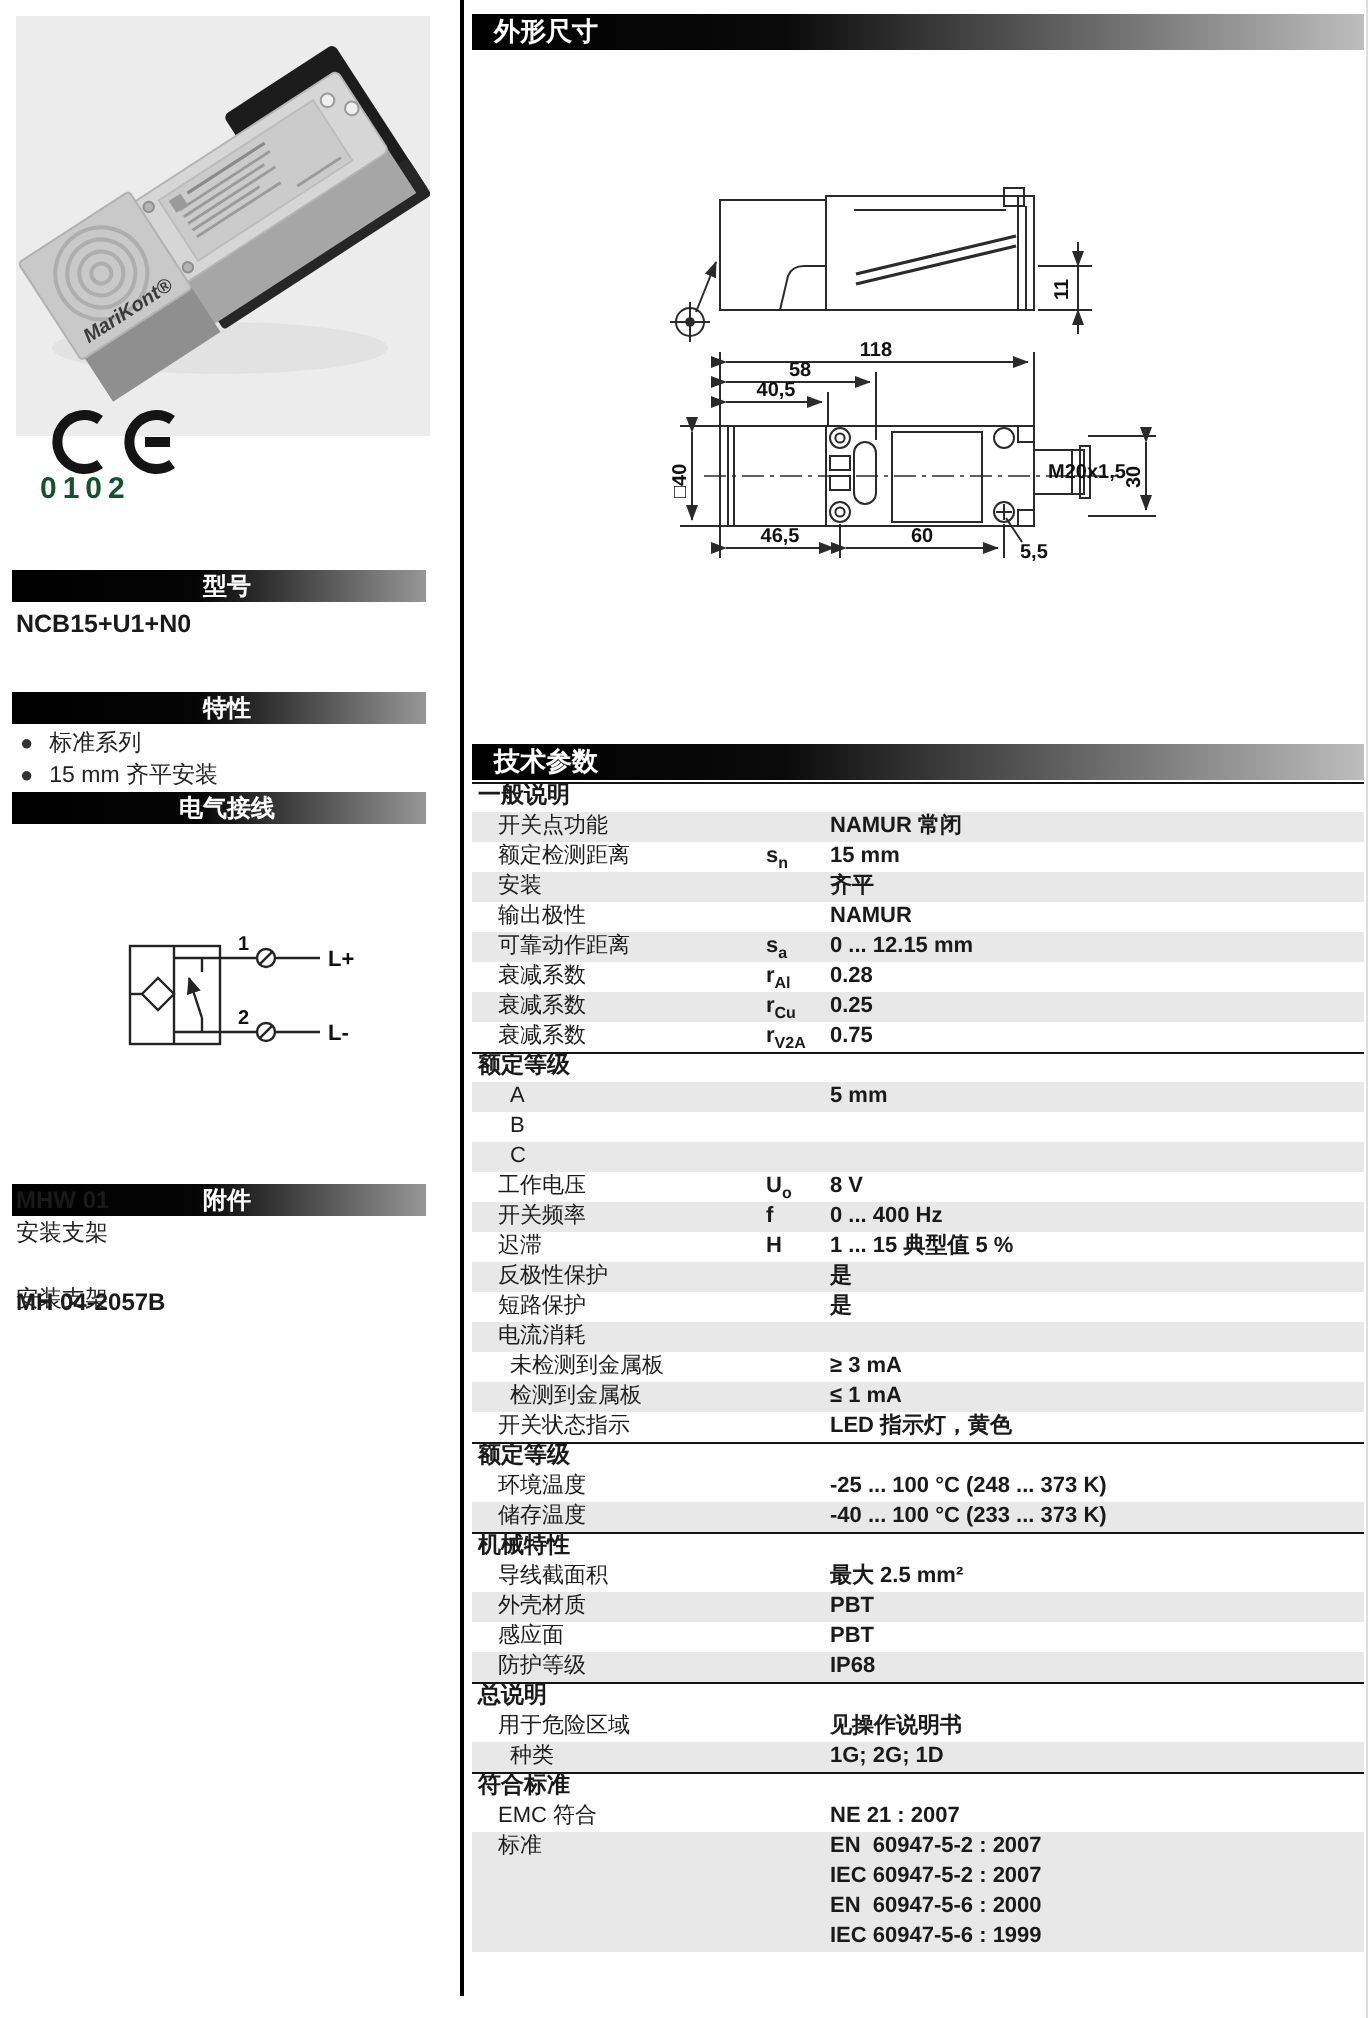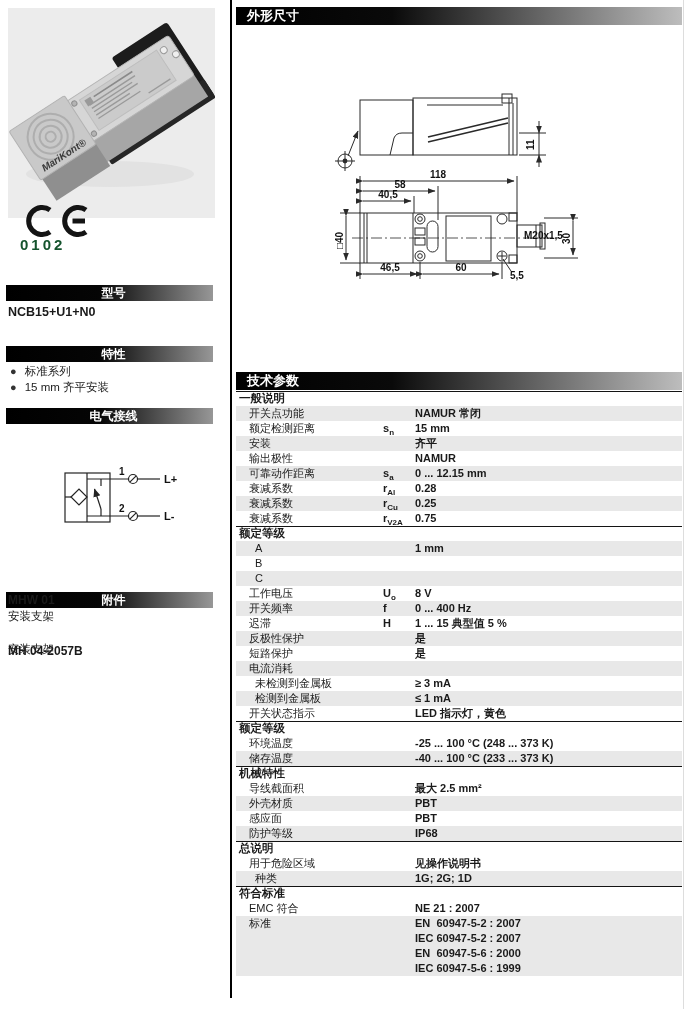--- a/index.html
+++ b/index.html
@@ -88,21 +88,21 @@
 </svg>
 <div class="abs ce-code">0102</div>
 
 <div class="abs bar bar-l" style="top:285px">型号</div>
 <div class="abs model-value">NCB15+U1+N0</div>
 
 <div class="abs bar bar-l" style="top:346px">特性</div>
 <div class="abs feat" style="top:364px"><span class="dot">●</span><span>标准系列</span></div>
 <div class="abs feat" style="top:380px"><span class="dot">●</span><span>15 mm 齐平安装</span></div>
 
-<div class="abs bar bar-l" style="top:408px">电气接线</div>
+<div class="abs bar bar-l" style="top:396px">电气接线</div>
 <svg class="abs" style="left:8px;top:437px" width="207" height="115" viewBox="0 0 207 115" fill="none" stroke="#232323" stroke-width="1.2">
   <defs>
     <marker id="arw" markerWidth="8" markerHeight="8" refX="6.5" refY="3" orient="auto">
       <path d="M0,0 L7,3 L0,6 z" fill="#232323" stroke="none"></path>
     </marker>
   </defs>
   <rect x="57" y="36" width="45" height="49"></rect>
   <line x1="79" y1="36" x2="79" y2="85"></line>
   <line x1="57" y1="60" x2="63" y2="60"></line>
   <polygon points="63,60 71,52 79,60 71,68"></polygon>
@@ -263,21 +263,21 @@
       <span class="val">0.25</span>
     </div>
     <div class="trow">
       <span class="lab">衰减系数</span>
       <span class="sym">r<sub>V2A</sub></span>
       <span class="val">0.75</span>
     </div>
     <div class="tsec">额定等级</div>
     <div class="trow shade ind2">
       <span class="lab">A</span>
-      <span class="val">1 mm</span>
+      <span class="val">5 mm</span>
     </div>
     <div class="trow ind2">
       <span class="lab">B</span>
     </div>
     <div class="trow shade ind2">
       <span class="lab">C</span>
     </div>
     <div class="trow">
       <span class="lab">工作电压</span>
       <span class="sym">U<sub>o</sub></span>

